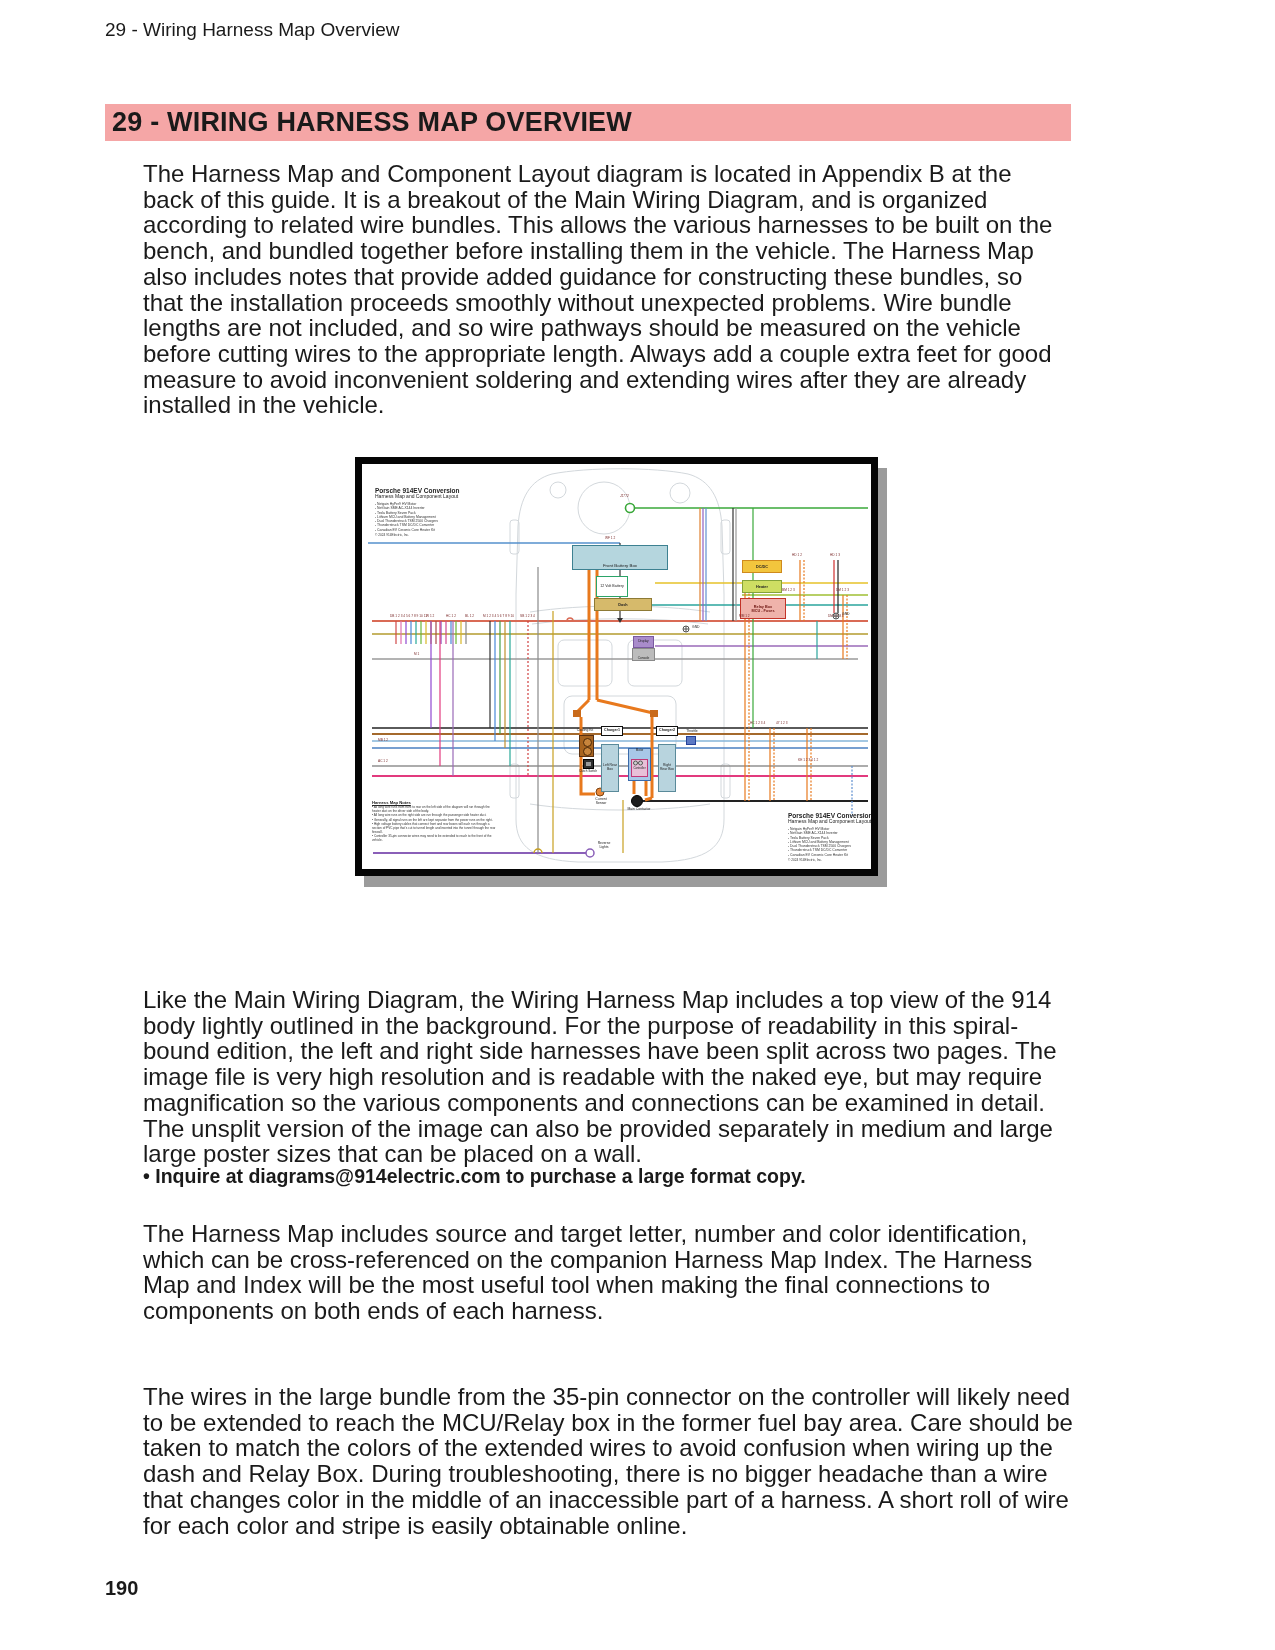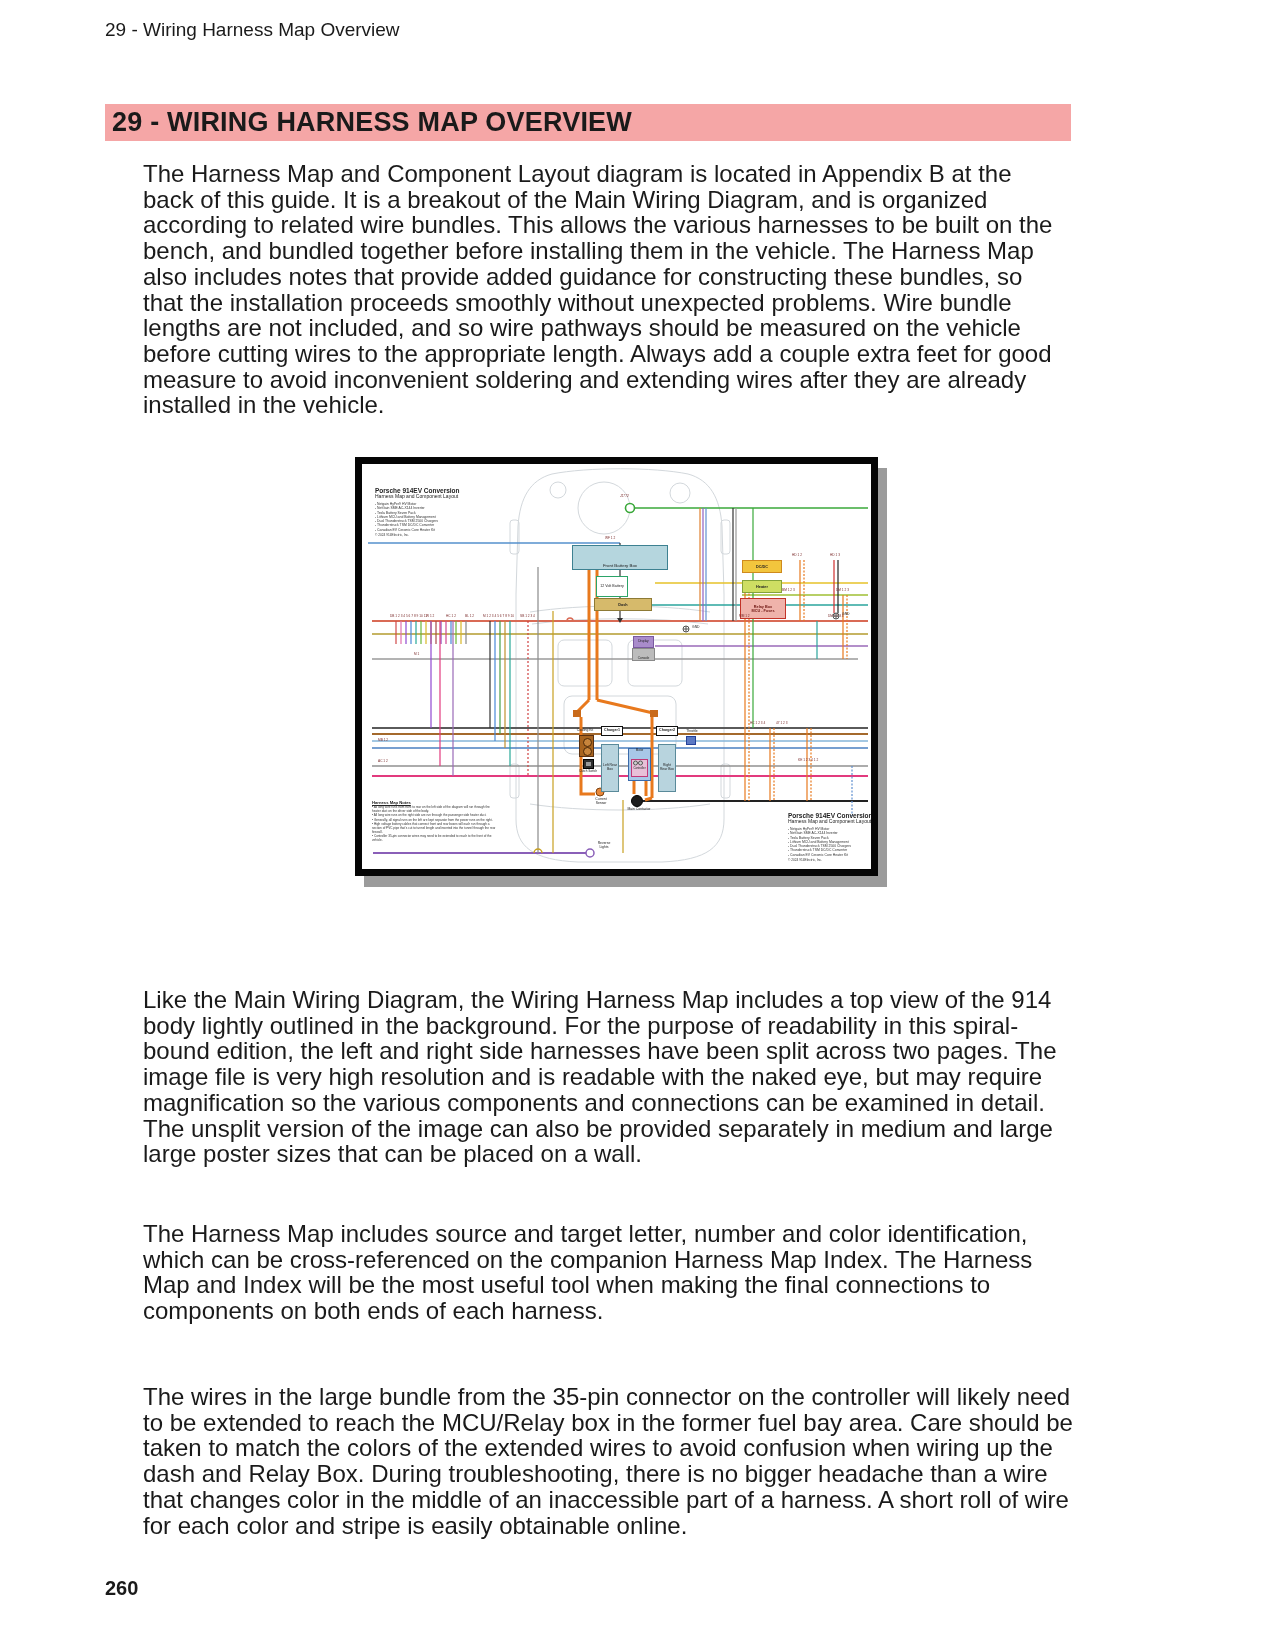--- a/index.html
+++ b/index.html
@@ -302,20 +302,21 @@
         <div class="fti">- Thunderstruck TSM DC/DC Converter</div>
         <div class="fti">- Canadian EV Ceramic Core Heater Kit</div>
         <div class="ftc">© 2024 914Electric, Inc.</div>
       </div>
 
     </div>
   </div>
 
   <div class="abs body-par p2">Like the Main Wiring Diagram, the Wiring Harness Map includes a top view of the 914 body lightly outlined in the background. For the purpose of readability in this spiral-bound edition, the left and right side harnesses have been split across two pages. The image file is very high resolution and is readable with the naked eye, but may require magnification so the various components and connections can be examined in detail. The unsplit version of the image can also be provided separately in medium and large large poster sizes that can be placed on a wall.</div>
 
+  <div class="abs bullet-line">• Inquire at diagrams@914electric.com to purchase a large format copy.</div>
 
   <div class="abs body-par p3">The Harness Map includes source and target letter, number and color identification, which can be cross-referenced on the companion Harness Map Index. The Harness Map and Index will be the most useful tool when making the final connections to components on both ends of each harness.</div>
 
   <div class="abs body-par p4">The wires in the large bundle from the 35-pin connector on the controller will likely need to be extended to reach the MCU/Relay box in the former fuel bay area. Care should be taken to match the colors of the extended wires to avoid confusion when wiring up the dash and Relay Box. During troubleshooting, there is no bigger headache than a wire that changes color in the middle of an inaccessible part of a harness. A short roll of wire for each color and stripe is easily obtainable online.</div>
 
-  <div class="abs page-number">260</div>
+  <div class="abs page-number">190</div>
 
 </div>
 
 </body></html>

